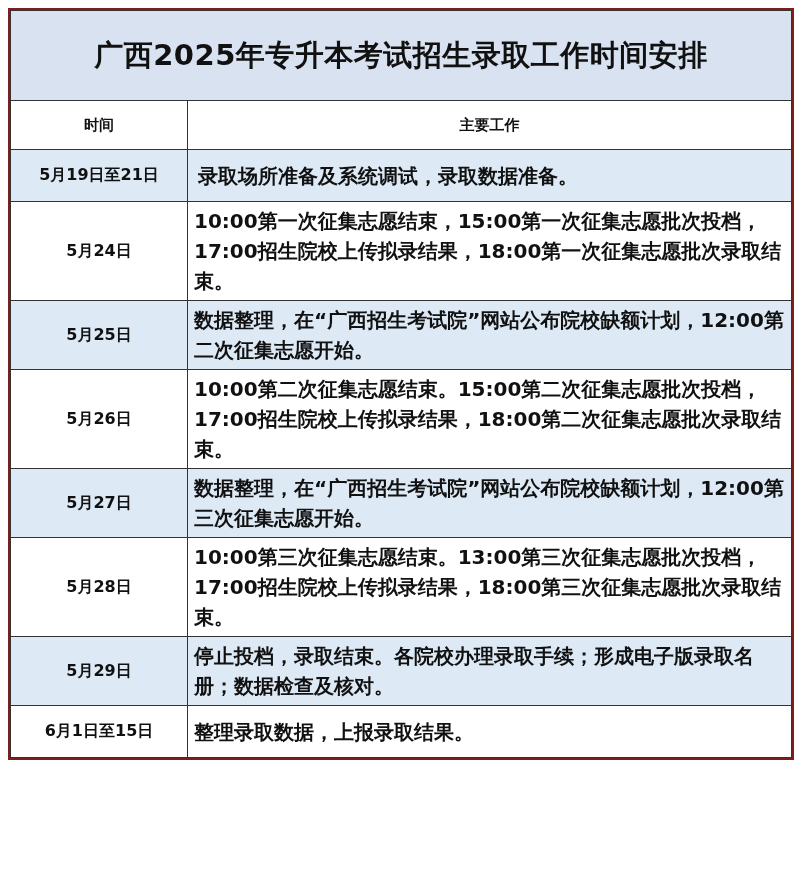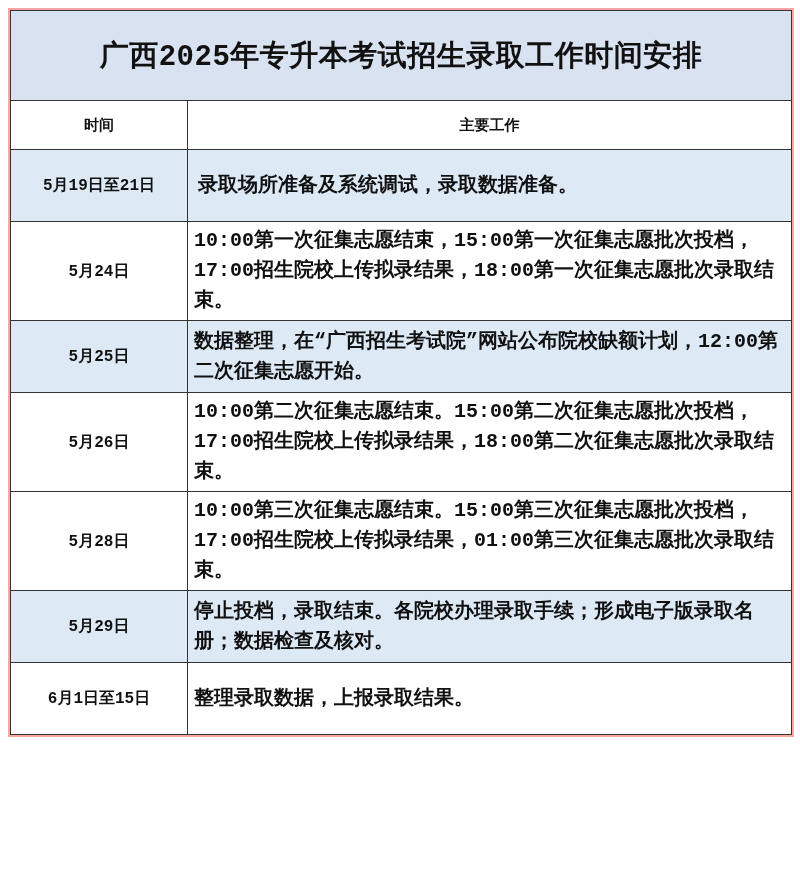--- a/index.html
+++ b/index.html
@@ -13,23 +13,22 @@
       position: relative;
       overflow: hidden;
       font-family: "DejaVu Sans", "Liberation Sans", sans-serif;
       color: #111111;
     }
     .sheet {
       position: absolute;
       left: 8px;
       top: 8px;
       width: 786px;
-      border: 2px solid #fca5a5;
+      border: 2px solid #7f1d1d;
       box-sizing: border-box;
-      font-family: Liberation Mono, monospace;
     }
     table.schedule {
       width: 100%;
       border-collapse: collapse;
       table-layout: fixed;
     }
     table.schedule td, table.schedule th {
       border: 1.5px solid #333333;
       box-sizing: border-box;
       font-weight: bold;
@@ -42,21 +41,21 @@
       letter-spacing: 0.5px;
       color: #111111;
     }
     .head-row th {
       height: 49px;
       background: #ffffff;
       font-size: 15px;
       text-align: center;
     }
     .data-row td {
-      height: 72px;
+      height: 52px;
     }
     .data-row.shaded td {
       background: #dde9f5;
     }
     .data-row.plain td {
       background: #ffffff;
     }
     .date-cell {
       text-align: center;
       font-size: 16px;
@@ -99,23 +98,27 @@
       <td class="work-cell">10:00第一次征集志愿结束，15:00第一次征集志愿批次投档，17:00招生院校上传拟录结果，18:00第一次征集志愿批次录取结束。</td>
     </tr>
     <tr class="data-row shaded">
       <td class="date-cell">5月25日</td>
       <td class="work-cell">数据整理，在“广西招生考试院”网站公布院校缺额计划，12:00第二次征集志愿开始。</td>
     </tr>
     <tr class="data-row plain">
       <td class="date-cell">5月26日</td>
       <td class="work-cell">10:00第二次征集志愿结束。15:00第二次征集志愿批次投档，17:00招生院校上传拟录结果，18:00第二次征集志愿批次录取结束。</td>
     </tr>
+    <tr class="data-row shaded">
+      <td class="date-cell">5月27日</td>
+      <td class="work-cell">数据整理，在“广西招生考试院”网站公布院校缺额计划，12:00第三次征集志愿开始。</td>
+    </tr>
     <tr class="data-row plain">
       <td class="date-cell">5月28日</td>
-      <td class="work-cell">10:00第三次征集志愿结束。15:00第三次征集志愿批次投档，17:00招生院校上传拟录结果，01:00第三次征集志愿批次录取结束。</td>
+      <td class="work-cell">10:00第三次征集志愿结束。13:00第三次征集志愿批次投档，17:00招生院校上传拟录结果，18:00第三次征集志愿批次录取结束。</td>
     </tr>
     <tr class="data-row shaded">
       <td class="date-cell">5月29日</td>
       <td class="work-cell">停止投档，录取结束。各院校办理录取手续；形成电子版录取名册；数据检查及核对。</td>
     </tr>
     <tr class="data-row plain">
       <td class="date-cell">6月1日至15日</td>
       <td class="work-cell">整理录取数据，上报录取结果。</td>
     </tr>
   </tbody>

